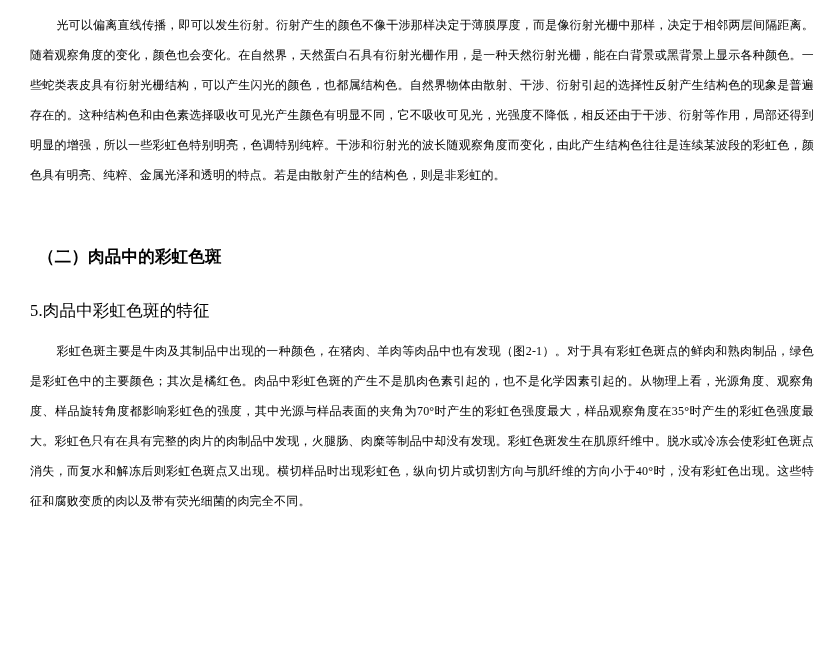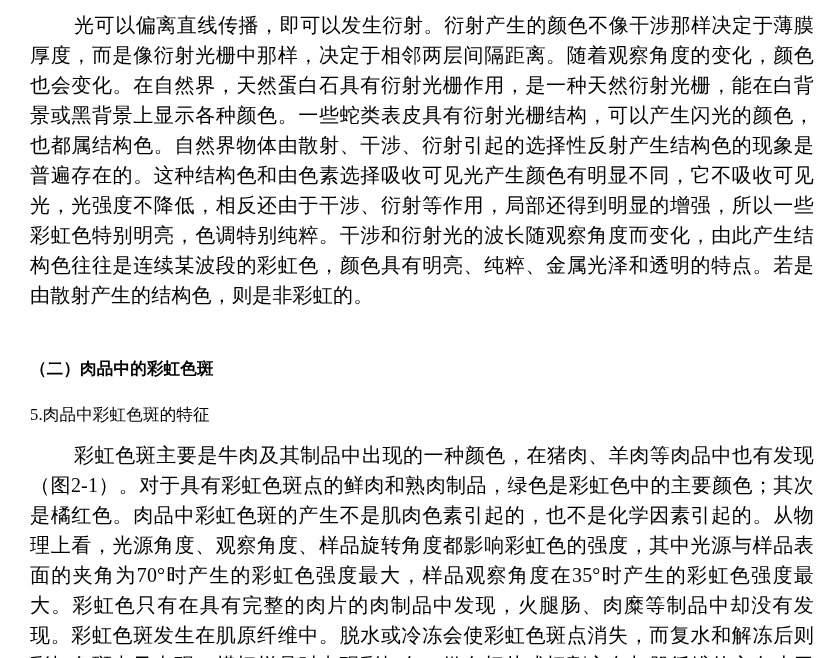--- a/index.html
+++ b/index.html
@@ -15,31 +15,31 @@
     overflow: hidden;
   }
   .page {
     width: 840px;
     height: 658px;
     box-sizing: border-box;
     padding: 10px 26px 0 30px;
   }
   p.body-text {
     margin: 0;
-    font-size: 20px;
+    font-size: 12px;
     line-height: 30px;
     text-align: justify;
     text-justify: inter-ideograph;
     letter-spacing: 0.2px;
   }
   p.indent {
     text-indent: 2.2em;
   }
   h2.section-heading {
-    margin: 0;
+    margin: 8px;
     font-size: 16.5px;
     line-height: 30px;
     font-weight: bold;
     text-align: left;
     letter-spacing: 0.2px;
   }
   h3.sub-heading {
     margin: 0;
     font-size: 16.5px;
     line-height: 30px;

